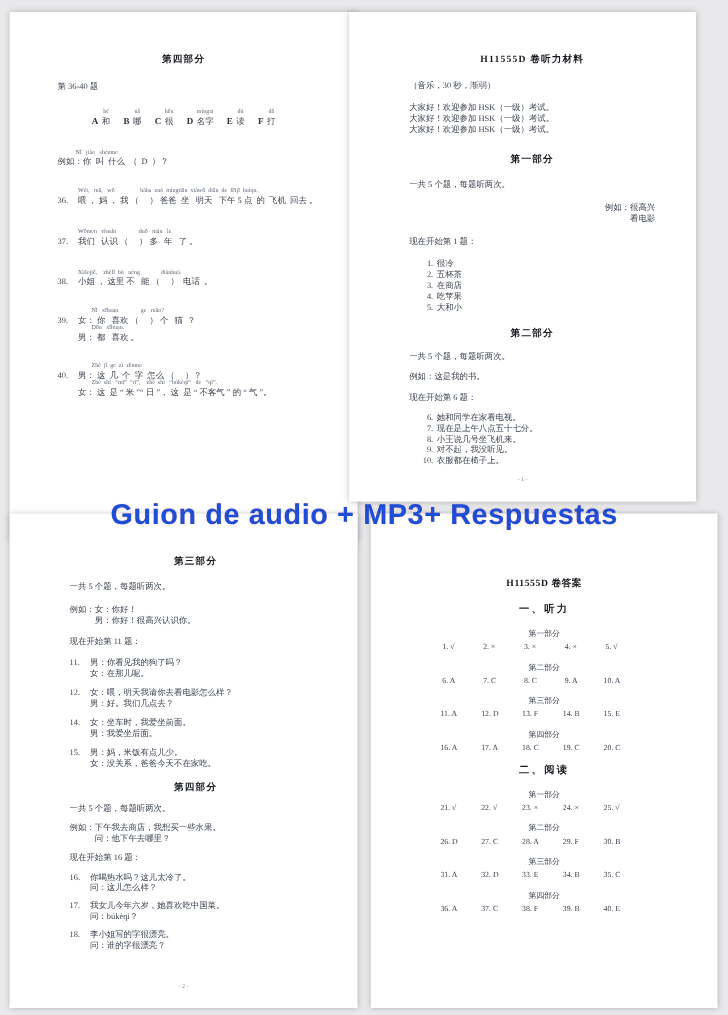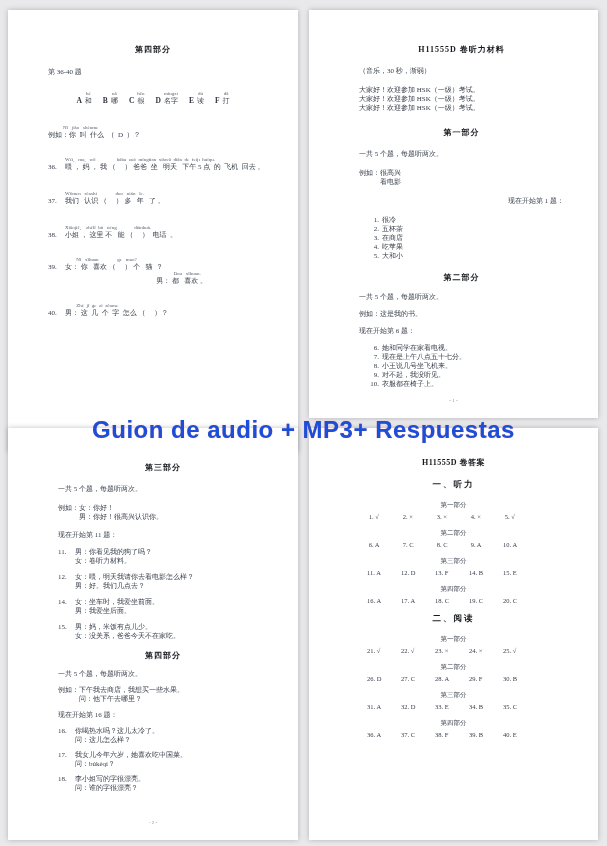--- a/index.html
+++ b/index.html
@@ -1,52 +1,52 @@
 <!DOCTYPE html>
 <html><head>
 <meta charset="utf-8">
 <style>
   html,body{margin:0;padding:0;background:#e9e9eb;}
   .canvas{position:relative;width:607px;height:846px;background:#e9e9eb;overflow:hidden;
           font-family:"Liberation Serif",serif;color:#3a414d;}
   .page{position:absolute;background:#ffffff;box-shadow:0 0 5px rgba(90,90,100,.38);overflow:hidden;}
   .p1{left:8px;top:10px;width:290px;height:408px;}
-  .p2{left:309px;top:10px;width:289px;height:408px;}
+  .p2{left:291px;top:10px;width:289px;height:408px;}
   .p3{left:8px;top:428px;width:290px;height:412px;}
   .p4{left:309px;top:428px;width:289px;height:412px;}
 
   .hd{font-size:8px;font-weight:bold;text-align:center;color:#15181d;letter-spacing:1px;}
   .pfoot{position:absolute;left:0;right:0;bottom:15px;text-align:center;font-size:5px;color:#8a8f99;}
 
   
   .p1 .range{margin:12px 0 0 40px;font-size:7px;}
   .opts{display:flex;justify-content:center;gap:11px;margin-top:14px;}
   .opt{display:flex;align-items:flex-end;gap:3px;}
   .ltr{font-size:7.5px;font-weight:bold;color:#2e3440;}
   .stk{display:inline-flex;flex-direction:column;align-items:center;}
   .py{display:block;font-size:5px;line-height:6px;color:#555d6b;white-space:pre;}
   .hz{display:block;font-size:7px;line-height:8px;white-space:pre;}
   .exline{margin:20px 0 0 40px;}
   .q{display:flex;margin:18px 0 0 40px;font-family:Liberation Serif, serif;}
   .q.sp{margin-top:20px;}
   .qn{flex:none;width:17px;font-size:7px;line-height:8px;padding-top:6px;}
   .qc{flex:1;min-width:0;}
   .qc .row{margin-top:0;}
-  .qc .row + .row{margin-top:4px;text-align:center;}
+  .qc .row + .row{margin-top:4px;}
 
   
   .p2 .inner{padding:34px 34px 0 50px;}
   .line{font-size:7px;line-height:9px;}
   .p2 .music{margin-top:12px;}
   .p2 .greet{margin-top:10px;}
   .p2 .info{margin-top:10px;}
   .p2 .hd1{margin-top:14px;}
   .p2 .intro1{margin-top:12px;}
-  .p2 .ex1{margin-top:10px;}
-  .p2 .start1{margin-top:10px;text-align:right;}
+  .p2 .ex1{margin-top:10px;text-align:right;}
+  .p2 .start1{margin-top:10px;}
   .p2 .list1{margin-top:10px;}
   .p2 .hd2{margin-top:11px;}
   .p2 .intro2{margin-top:10px;}
   .p2 .ex2{margin-top:8px;}
   .p2 .start2{margin-top:8px;}
   .p2 .list2{margin-top:8px;}
   .ind{margin-left:21px;}
   .li{display:flex;font-size:7px;line-height:9px;margin-left:8px;}
   .ln{flex:none;width:12px;text-align:right;margin-right:3px;}
 
@@ -58,21 +58,21 @@
   .dlg{display:flex;margin-top:8px;}
   .dlg .qn{padding-top:0;}
   .dl{display:block;font-size:7px;line-height:8.5px;}
   .p3 .hd4{margin-top:10px;}
   .p3 .intro4{margin-top:9px;}
   .p3 .ex4{margin-top:7px;}
   .p3 .start4{margin-top:7px;}
   .dlg.s4{margin-top:7px;}
 
   
-  .p4 .inner{padding-top:29px;}
+  .p4 .inner{padding-top:52px;}
   .ans-title{font-size:8px;font-weight:bold;text-align:center;color:#15181d;letter-spacing:.5px;}
   .sec-title{font-size:8.5px;font-weight:bold;text-align:center;color:#15181d;margin-top:11px;letter-spacing:2px;}
   .sec-title.second{margin-top:8px;}
   .part-label{font-size:6.5px;text-align:center;margin-top:8px;color:#3a414d;}
   .part-label.first{margin-top:10px;}
   .ans-row{display:grid;grid-template-columns:repeat(5,34px);margin:3px 0 0 58px;font-size:6.5px;line-height:8px;white-space:pre;}
 
   
   .overlay{position:absolute;left:0;top:416px;width:100%;text-align:center;
            font-family:"Liberation Sans",sans-serif;font-weight:700;font-size:24px;
@@ -153,20 +153,21 @@
       <span class="qn">39.</span>
       <span class="qc">
         <span class="row"><span class="py">         Nǐ   xǐhuan               ge   māo?</span><span class="hz">女： 你   喜欢 （     ） 个   猫  ？</span></span>
         <span class="row"><span class="py">         Dōu   xǐhuan.</span><span class="hz">男： 都   喜欢 。</span></span>
       </span>
     </div>
     <div class="q">
       <span class="qn">40.</span>
       <span class="qc">
         <span class="row"><span class="py">         Zhè  jǐ  ge  zì  zěnme</span><span class="hz">男： 这  几  个  字  怎么 （     ）？</span></span>
+        <span class="row"><span class="py">         Zhè  shì   “mǐ”  “rì”,    zhè  shì   “búkèqì”   de   “qì”.</span><span class="hz">女： 这  是 “ 米 ”“ 日 ”， 这  是 “ 不客气 ” 的 “ 气 ”。</span></span>
       </span>
     </div>
     <div class="pfoot">H11555D－9</div>
   </div>
 
   <div class="page p2">
     <div class="inner">
       <div class="hd">H11555D 卷听力材料</div>
       <div class="line music">（音乐，30 秒，渐弱）</div>
       <div class="greet">
@@ -240,21 +241,21 @@
       <div class="ex">
         <div class="line">例如：女：你好！</div>
         <div class="line ind">男：你好！很高兴认识你。</div>
       </div>
       <div class="line start">现在开始第 11 题：</div>
 
       <div class="dlg">
           <span class="qn">11.</span>
           <span class="qc">
             <span class="dl">男：你看见我的狗了吗？</span>
-            <span class="dl">女：卷听力材料。</span>
+            <span class="dl">女：在那儿呢。</span>
           </span>
         </div>
       <div class="dlg">
           <span class="qn">12.</span>
           <span class="qc">
             <span class="dl">女：喂，明天我请你去看电影怎么样？</span>
             <span class="dl">男：好。我们几点去？</span>
           </span>
         </div>
       <div class="dlg">

